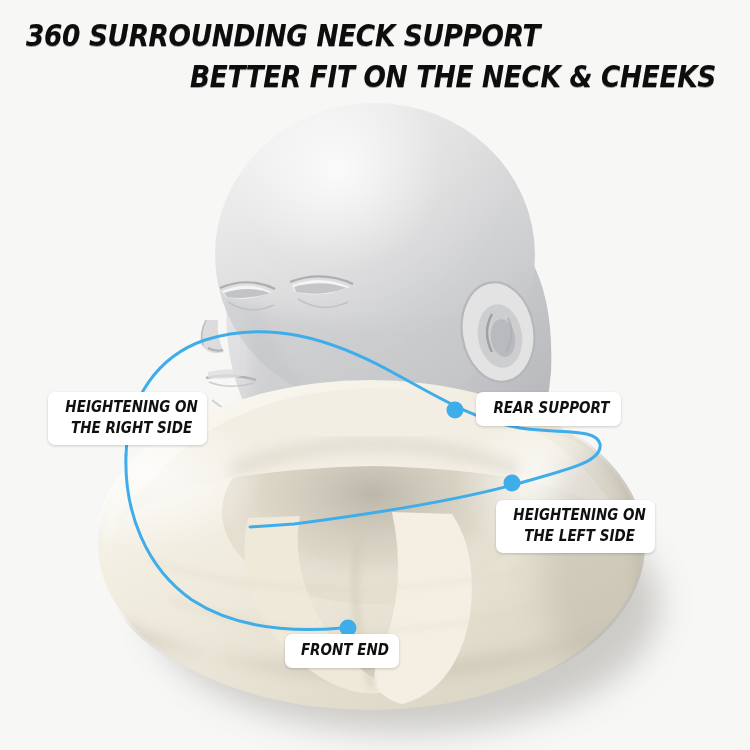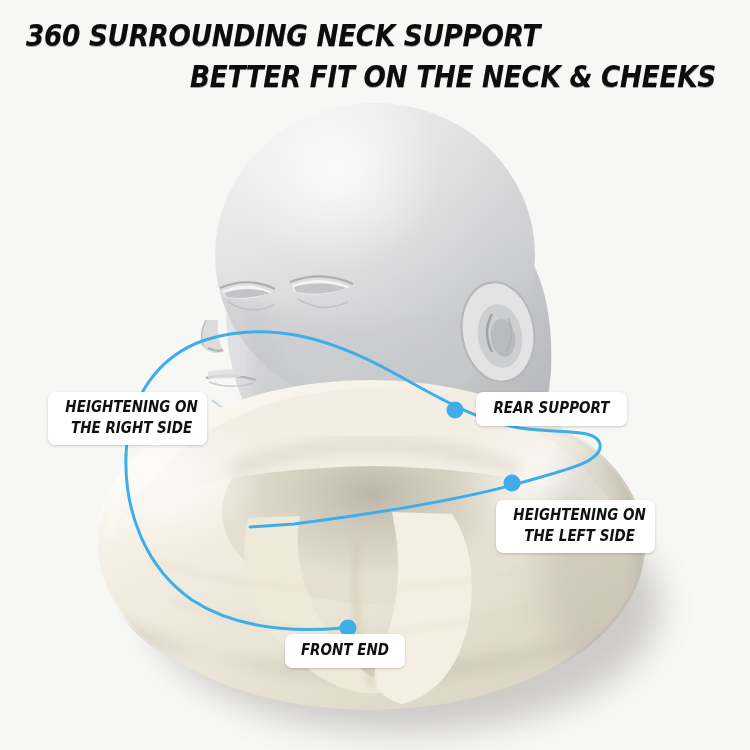--- a/index.html
+++ b/index.html
@@ -55,21 +55,21 @@
     left:0; top:0; width:750px; height:750px;
     z-index:5;
   }
 
   
   .callout{
     position:absolute;
     z-index:60;
     background:#ffffff;
     border-radius:7px;
-    padding:6px 11px 7px 11px;
+    padding:6px 5px 7px 11px;
     box-shadow:0 1px 3px rgba(0,0,0,.18);
     text-align:center;
   }
   .callout .ctext{
     display:block;
     font-family:"DejaVu Sans", sans-serif;
     font-weight:700;
     font-style:italic;
     font-size:15px;
     line-height:21px;

